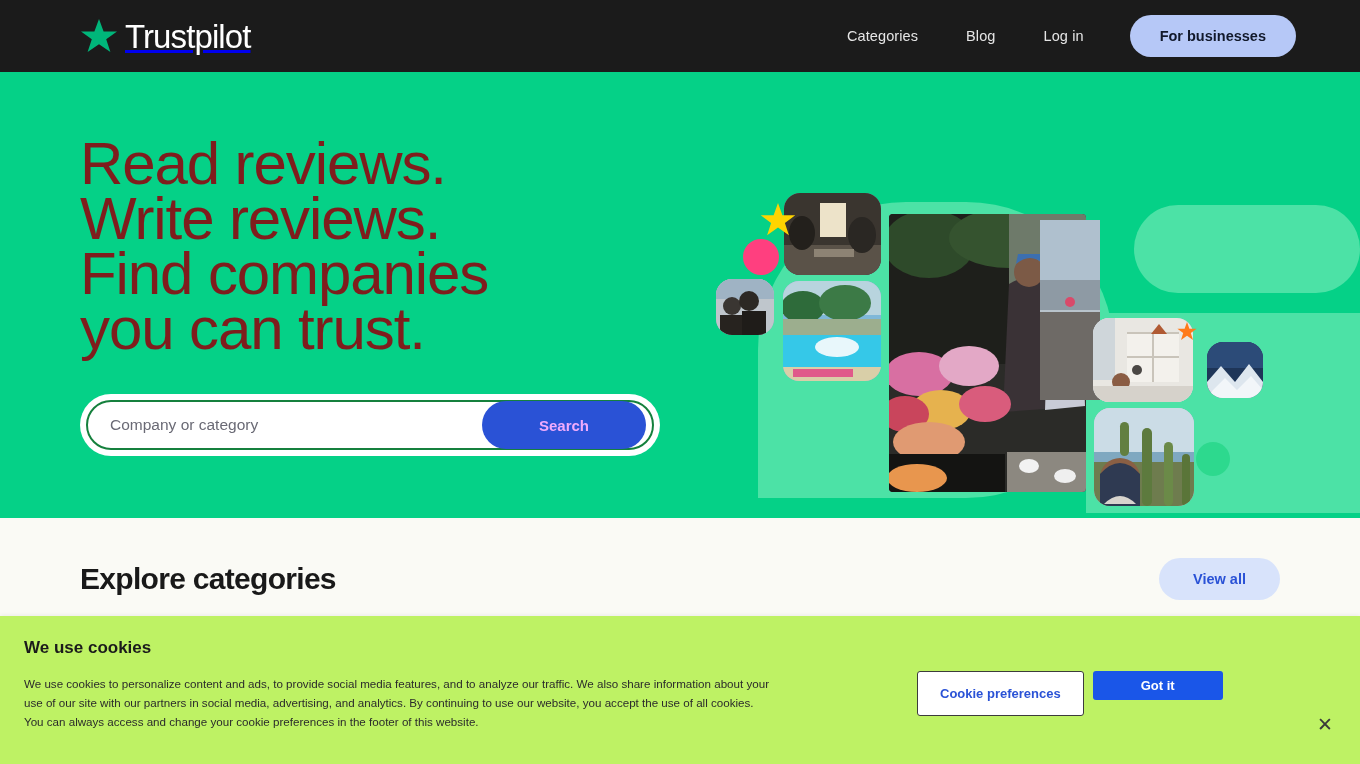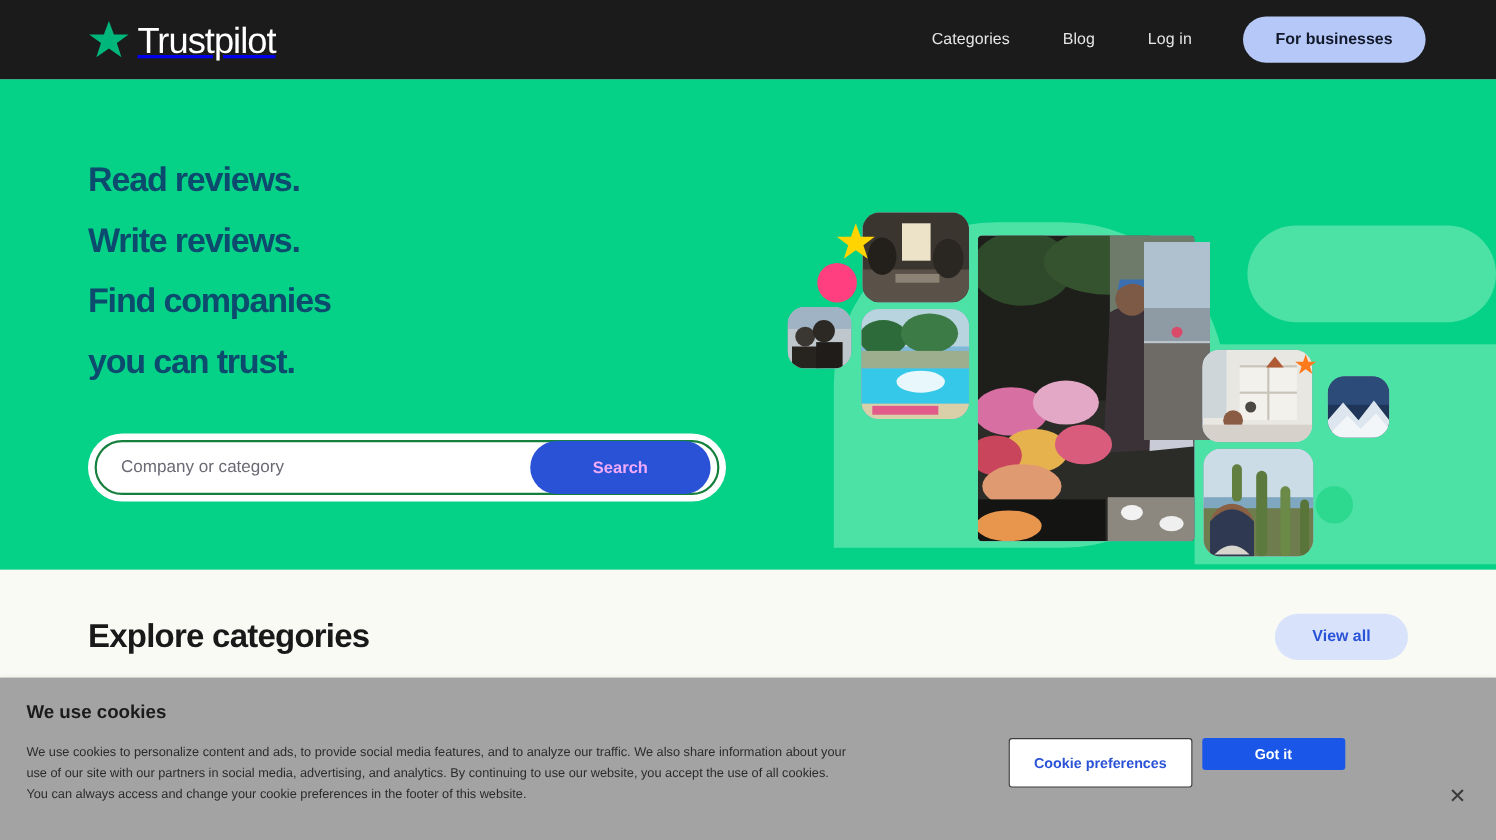--- a/index.html
+++ b/index.html
@@ -83,23 +83,23 @@
   }
 
   .hero-inner {
     position: relative;
     z-index: 5;
     padding: 64px 0 0 80px;
     max-width: 620px;
   }
 
   .hero-title {
-    color: #0c4a6e;
-    font-size: 31px;
-    font-weight: 700;
+    color: #7f1d1d;
+    font-size: 60px;
+    font-weight: 400;
     line-height: 55px;
     letter-spacing: -1.1px;
   }
   .hero-title span { display: block; }
 
   
   .search-wrap {
     margin-top: 38px;
     width: 580px;
     height: 62px;
@@ -218,21 +218,21 @@
     color: #191919;
   }
 
   
   .cookie {
     position: absolute;
     left: 0;
     bottom: 0;
     width: 1360px;
     height: 148px;
-    background: #a3a3a3;
+    background: #bef264;
     z-index: 50;
     display: flex;
     align-items: flex-start;
     padding: 22px 24px 0 24px;
     box-shadow: 0 -1px 4px rgba(0,0,0,0.06);
   }
   .cookie-text { width: 745px; }
   .cookie-title {
     font-size: 17px;
     font-weight: 700;

